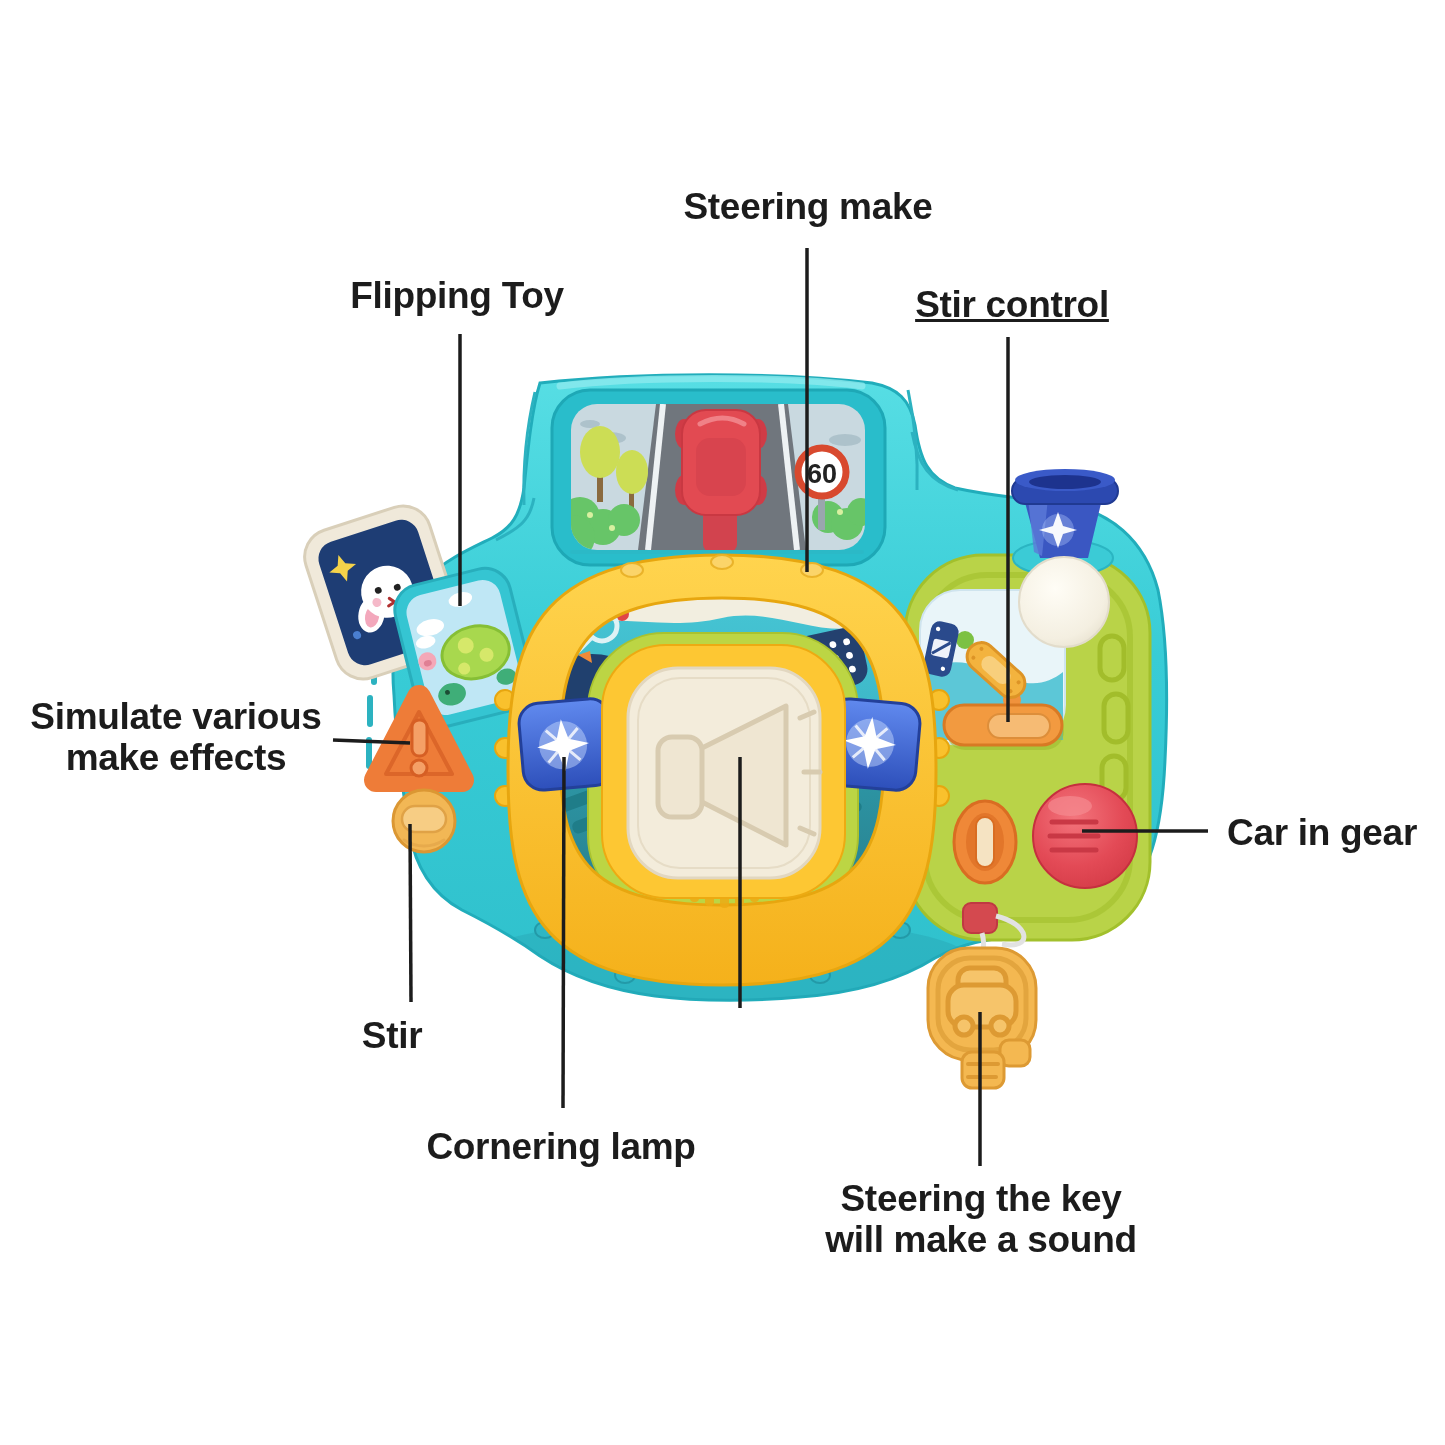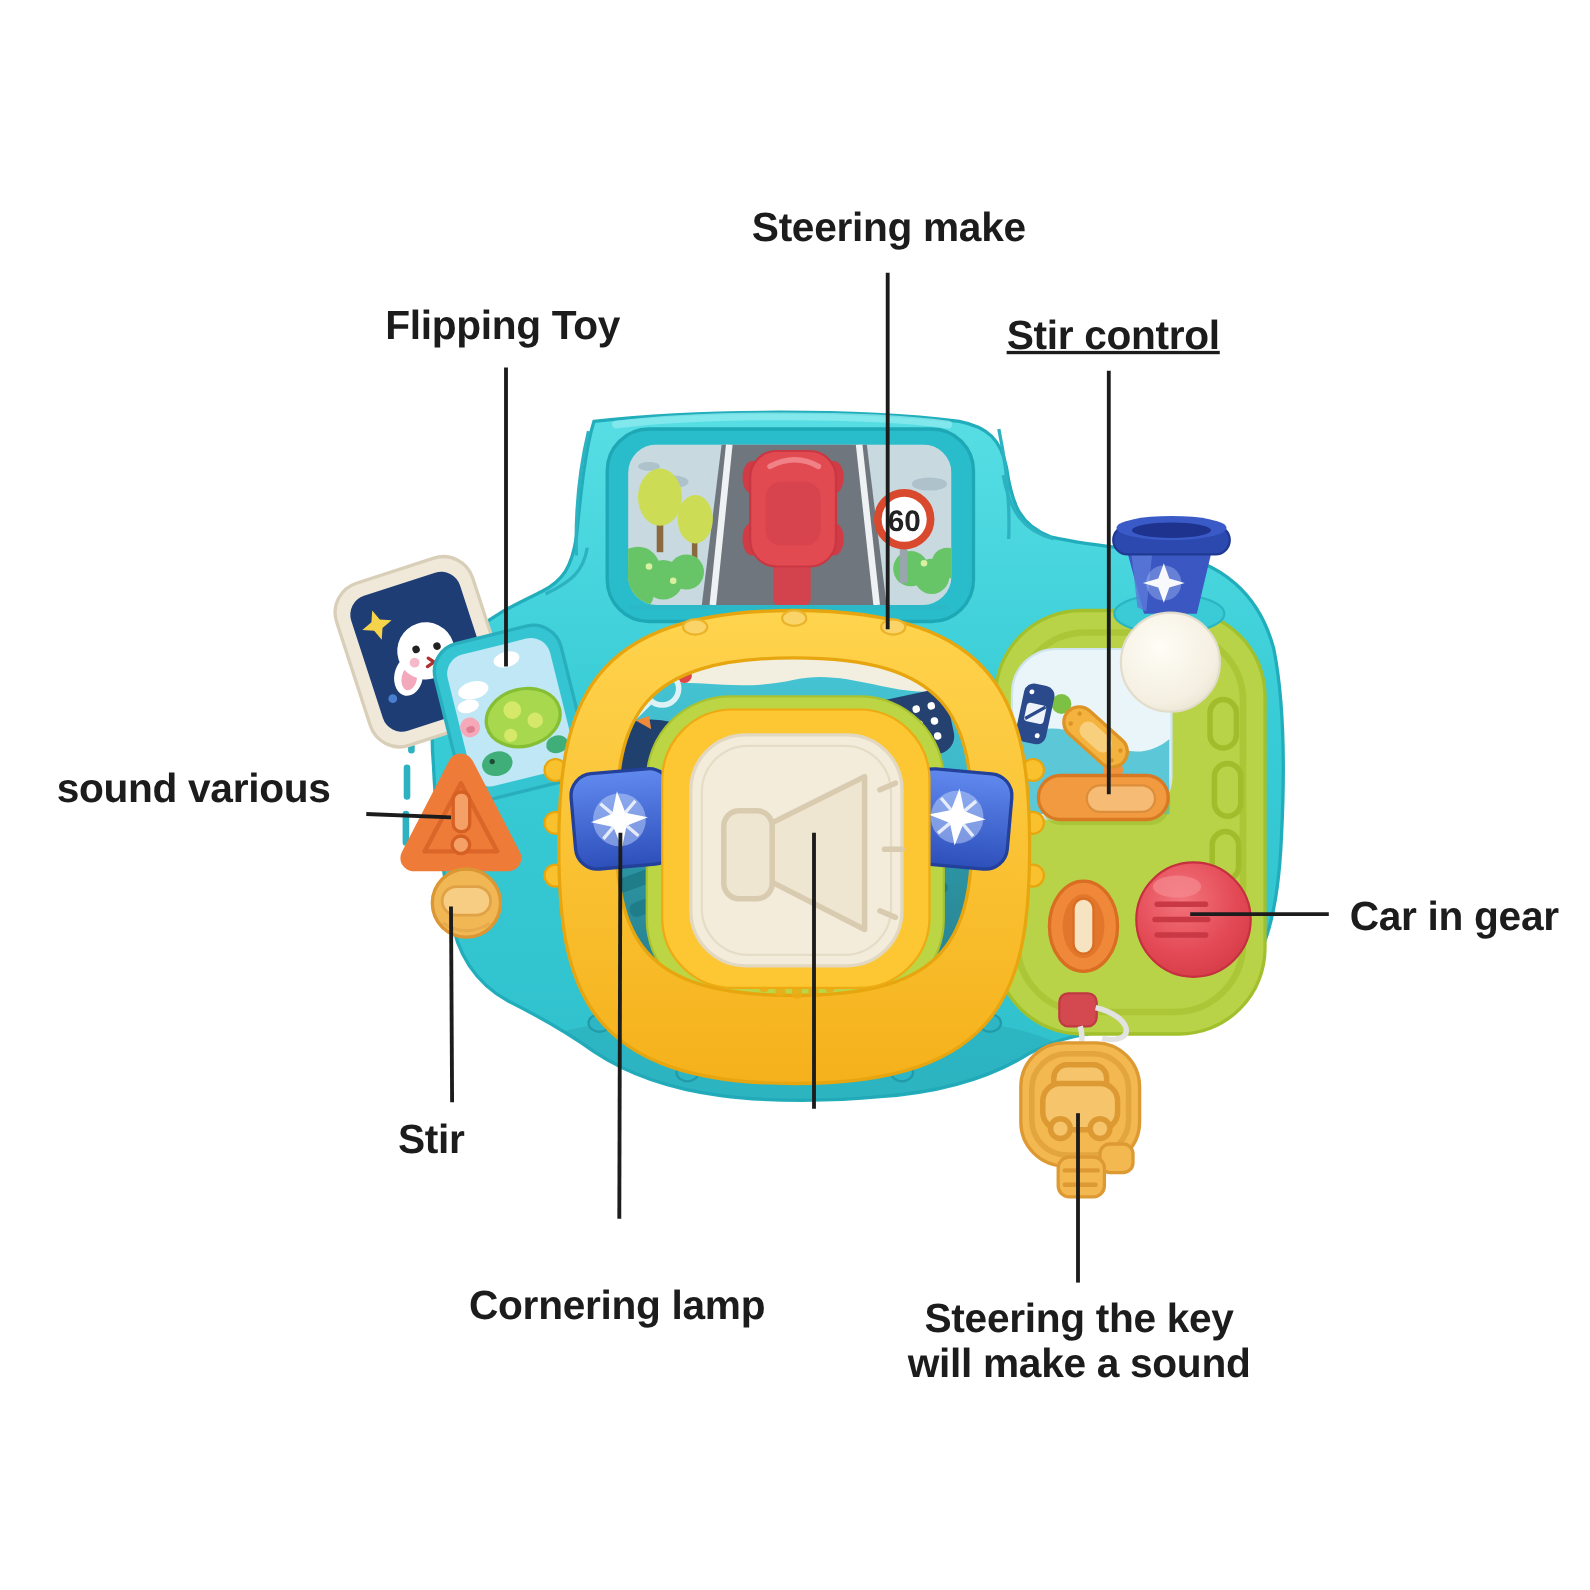--- a/index.html
+++ b/index.html
@@ -14,21 +14,21 @@
   }
   .callout.left-anchor{transform:none;text-align:right;}
   .callout span{display:block;}
   
   .lbl-steering{left:808px;top:186px;}
   .lbl-flipping{left:457px;top:275px;}
   .lbl-stir{left:1012px;top:284px;text-decoration:underline;}
   .lbl-simulate{left:176px;top:696px;}
   .lbl-music{left:392px;top:1015px;}
   .lbl-horn{left:741px;top:1016px;}
-  .lbl-cornering{left:561px;top:1126px;margin-top:40px;}
+  .lbl-cornering{left:561px;top:1126px;}
   .lbl-gear{left:1227px;top:812px;}
   .lbl-key{left:981px;top:1178px;}
 </style>
 </head>
 <body>
 
 <div class="stage">
 
 <svg width="1445" height="1445" viewBox="0 0 1445 1445">
   <defs>
@@ -395,21 +395,22 @@
     <path d="M564,757 L563,1108"></path>
     <path d="M1082,831 L1208,831"></path>
     <path d="M980,1012 L980,1166"></path>
   </g>
 </svg>
 
 <div class="callout lbl-steering">Steering make</div>
 <div class="callout lbl-flipping">Flipping Toy</div>
 <div class="callout lbl-stir">Stir control</div>
 <div class="callout lbl-simulate">
-  <span>sound various</span>
+  <span>Simulate various</span>
+  <span>make effects</span>
 </div>
 <div class="callout lbl-music">Stir</div>
 <div class="callout lbl-cornering">Cornering lamp</div>
 <div class="callout lbl-gear left-anchor">Car in gear</div>
 <div class="callout lbl-key">
   <span>Steering the key</span>
   <span>will make a sound</span>
 </div>
 
 </div>

